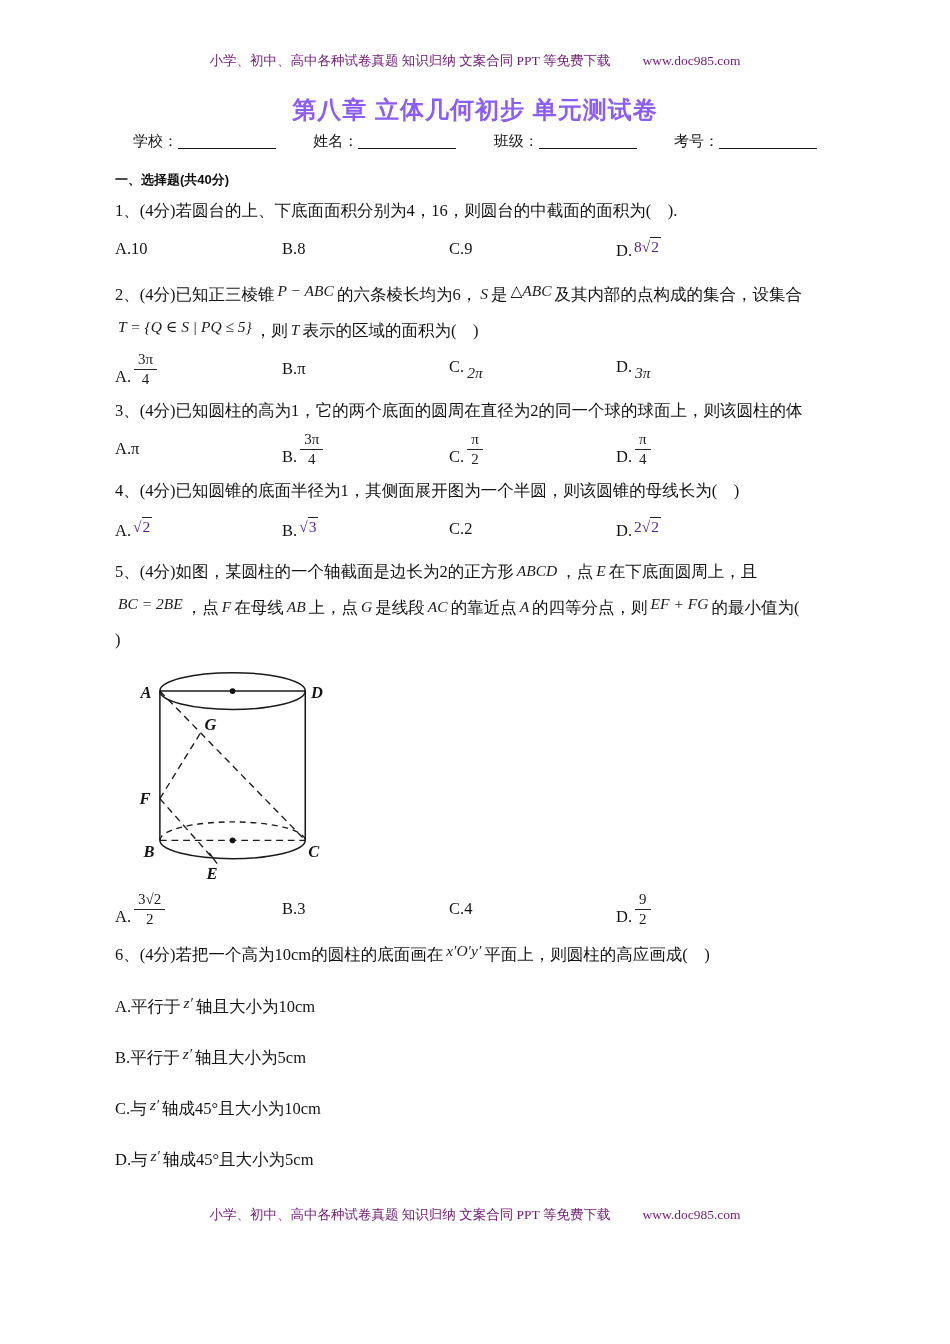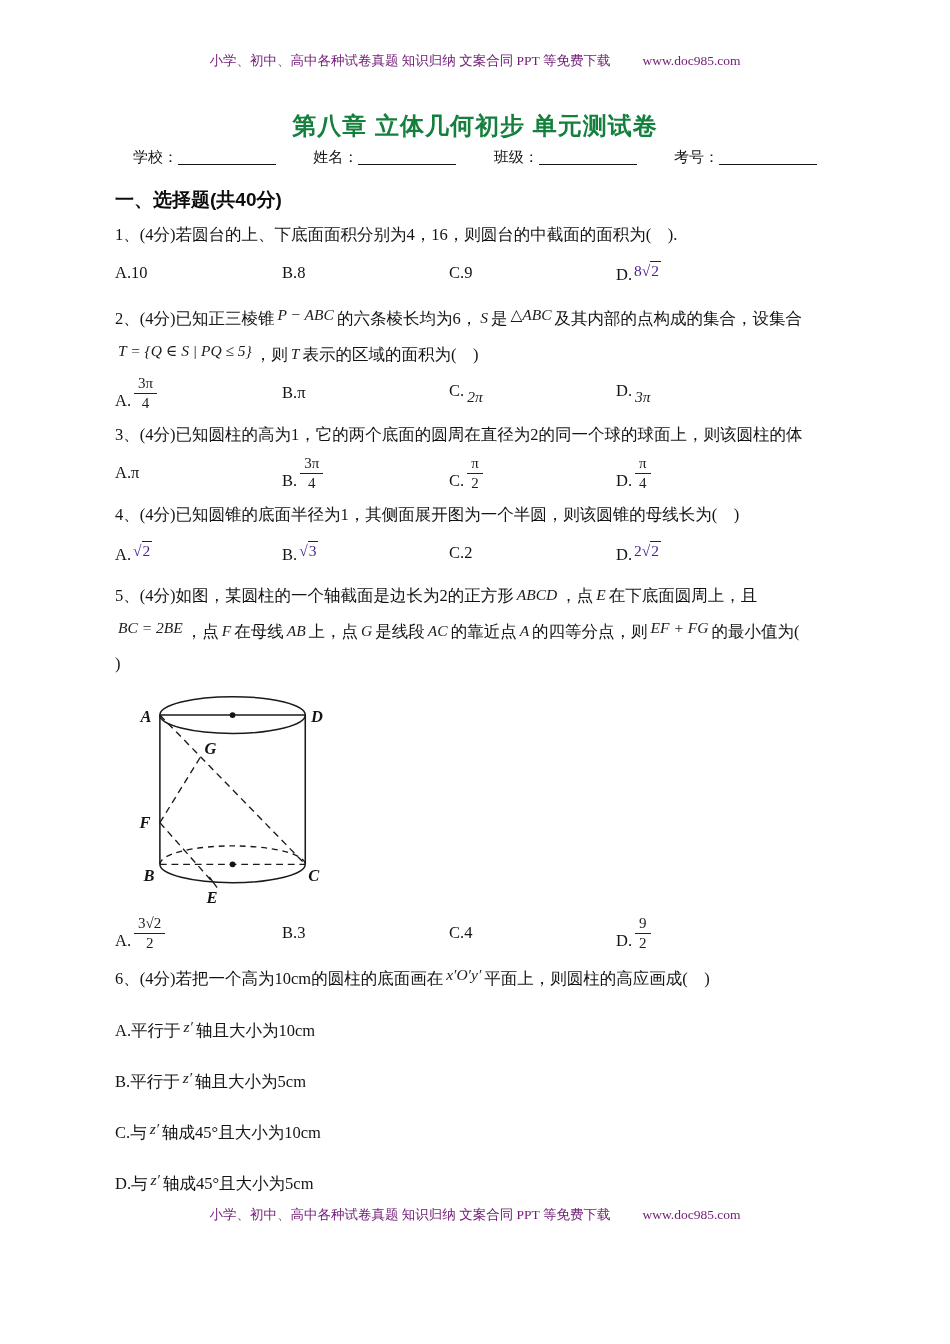--- a/index.html
+++ b/index.html
@@ -9,37 +9,37 @@
     font-family:"Liberation Serif","DejaVu Serif",serif;
     font-size:16.5px;
   }
   .page{padding:52px 115px 0 115px;position:relative;}
   .doc-header,.doc-footer{
     text-align:center;font-size:13.5px;color:#701a75;white-space:nowrap;
   }
   .doc-footer{position:absolute;left:0;right:0;top:1206px;}
   .hdr-url{margin-left:32px;}
   .page-title{
-    text-align:center;margin-top:40px;
+    text-align:center;margin-top:24px;
     font-family:"Liberation Sans","DejaVu Sans",sans-serif;
-    font-weight:700;font-size:24px;letter-spacing:1px;color:#15803d;
+    font-weight:700;font-size:24px;letter-spacing:1px;color:#8b5cf6;
   }
   .fields{
     display:flex;justify-content:space-between;
     margin-top:6px;padding:0 18px;font-size:15px;
   }
   .field{white-space:nowrap;}
   .blank{
     display:inline-block;width:98px;height:1em;
     border-bottom:1.3px solid #141414;vertical-align:-3px;
   }
   .section-heading{
     margin-top:20px;
     font-family:"Liberation Sans","DejaVu Sans",sans-serif;
-    font-weight:700;font-size:19px;color:#0d0d0d;
+    font-weight:700;font-size:13px;color:#0d0d0d;
   }
   .question{margin-top:6px;}
   .q-line{line-height:32px;min-height:32px;}
   .options{
     display:grid;grid-template-columns:167px 167px 167px auto;
     align-items:center;min-height:40px;margin-top:2px;
   }
   .opt{white-space:nowrap;}
   .opt-lines .q-line{line-height:30px;margin:17px 0;}
   

